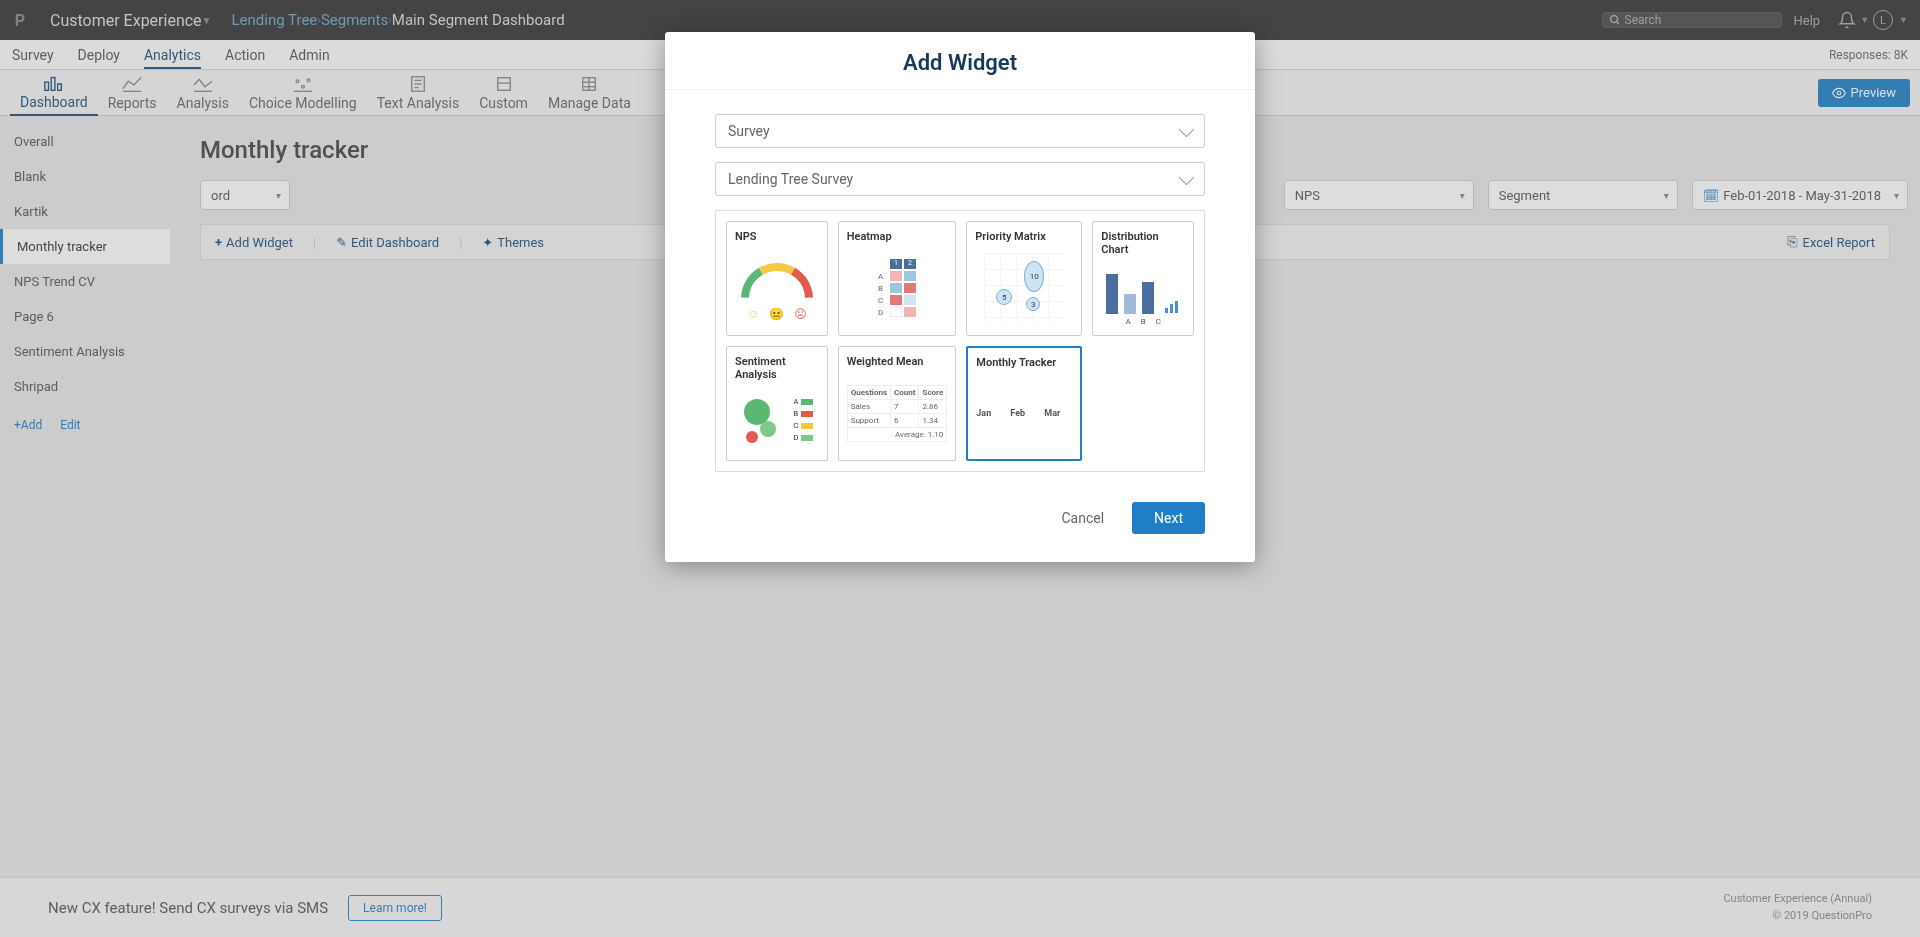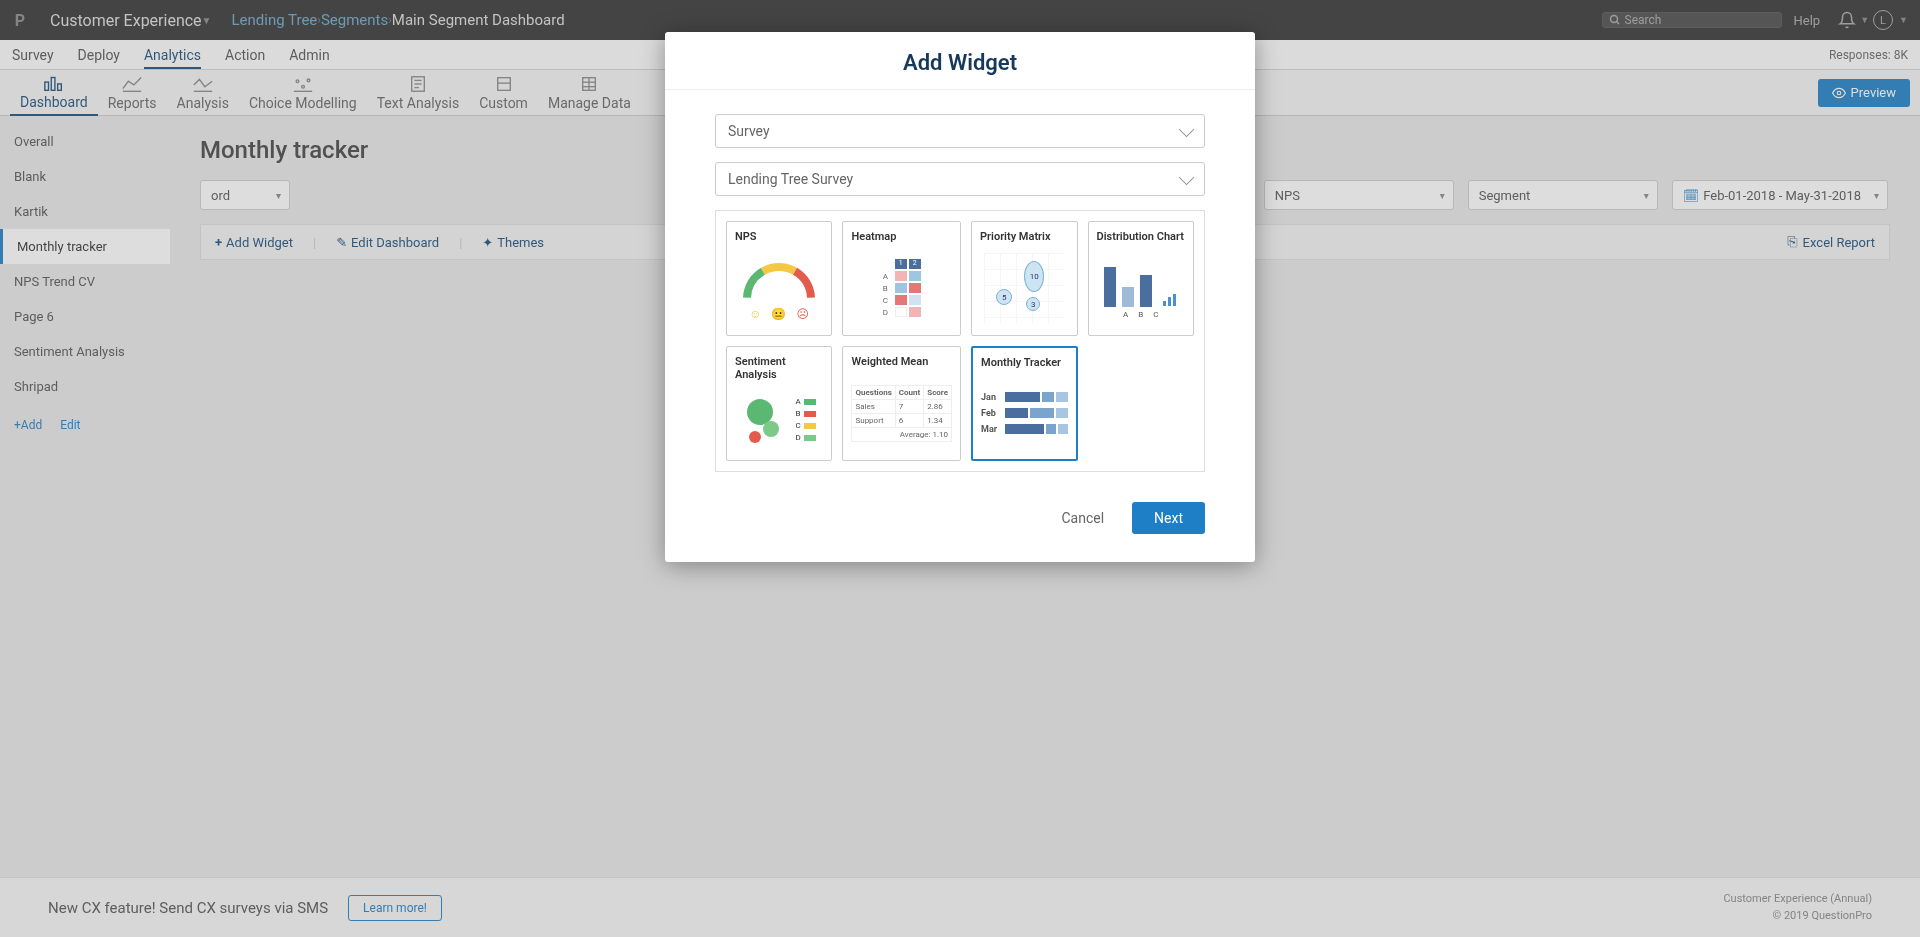--- a/index.html
+++ b/index.html
@@ -43,21 +43,21 @@
 .body{flex:1;display:flex;background:#e8e8e8;position:relative}
 .sidebar{width:170px;background:#e8e8e8;padding:8px 0}
 .side-item{padding:10px 14px;color:#555;font-size:13px;cursor:pointer}
 .side-item.active{background:#fff;border-left:3px solid #1e7fc7;color:#333}
 .side-actions{padding:14px;display:flex;gap:18px;font-size:12px}
 .side-add{color:#1e7fc7}
 .side-edit{color:#1e7fc7}
 
 .main{flex:1;padding:20px 0 0 0}
 .page-title{font-size:24px;color:#444;margin:0 0 16px 30px;font-weight:500}
-.filter-row{display:flex;gap:14px;margin:0 0 14px 30px;align-items:center;padding-right:32px}
+.filter-row{display:flex;gap:14px;margin:0 0 14px 30px;align-items:center;padding-right:12px}
 .filter-sel{background:#fff;border:1px solid #ccc;border-radius:3px;height:30px;padding:0 26px 0 10px;font-size:13px;color:#555;position:relative;min-width:120px;display:flex;align-items:center}
 .filter-sel::after{content:"▾";position:absolute;right:8px;color:#888;font-size:10px}
 .filter-date{margin-left:auto}
 .filter-date-icon{color:#1e7fc7;margin-right:4px}
 
 .action-bar{background:#f3f3f3;border:1px solid #ddd;margin:0 30px;height:36px;display:flex;align-items:center;padding:0 14px;gap:20px;font-size:13px}
 .ab-item{color:#1b4e7a;cursor:pointer;display:flex;align-items:center;gap:4px}
 .ab-sep{color:#ccc}
 .ab-spacer{flex:1}
 .excel{color:#1b4e7a;display:flex;align-items:center;gap:5px}
@@ -105,21 +105,21 @@
 .sent-mini{display:flex;gap:8px;align-items:center}
 .dots{position:relative;width:45px;height:50px}
 .dot{position:absolute;border-radius:50%}
 .legend-mini{font-size:8px;display:flex;flex-direction:column;gap:3px}
 .lg-row{display:flex;align-items:center;gap:3px}
 .lg-sw{width:12px;height:6px}
 .wm-table{font-size:8px;width:100%;border-collapse:collapse}
 .wm-table td,.wm-table th{border:1px solid #eee;padding:2px 3px;color:#666}
 .csat-mini{width:70px;height:50px;position:relative}
 .pct{position:absolute;bottom:6px;left:50%;transform:translateX(-50%);font-size:20px;color:#1e7fc7;font-weight:bold}
-.mt-rows{display:flex;flex-direction:column;gap:6px;width:100%;font-size:9px}
+.mt-rows{display:flex;flex-direction:row;gap:6px;width:100%;font-size:9px}
 .mt-row{display:flex;align-items:center;gap:4px}
 .mt-lbl{width:20px;color:#555;font-weight:bold}
 .mt-bars{display:flex;gap:2px;flex:1}
 .mt-seg{height:10px}
 </style>
 </head>
 <body>
 
 <div class="app">
 

